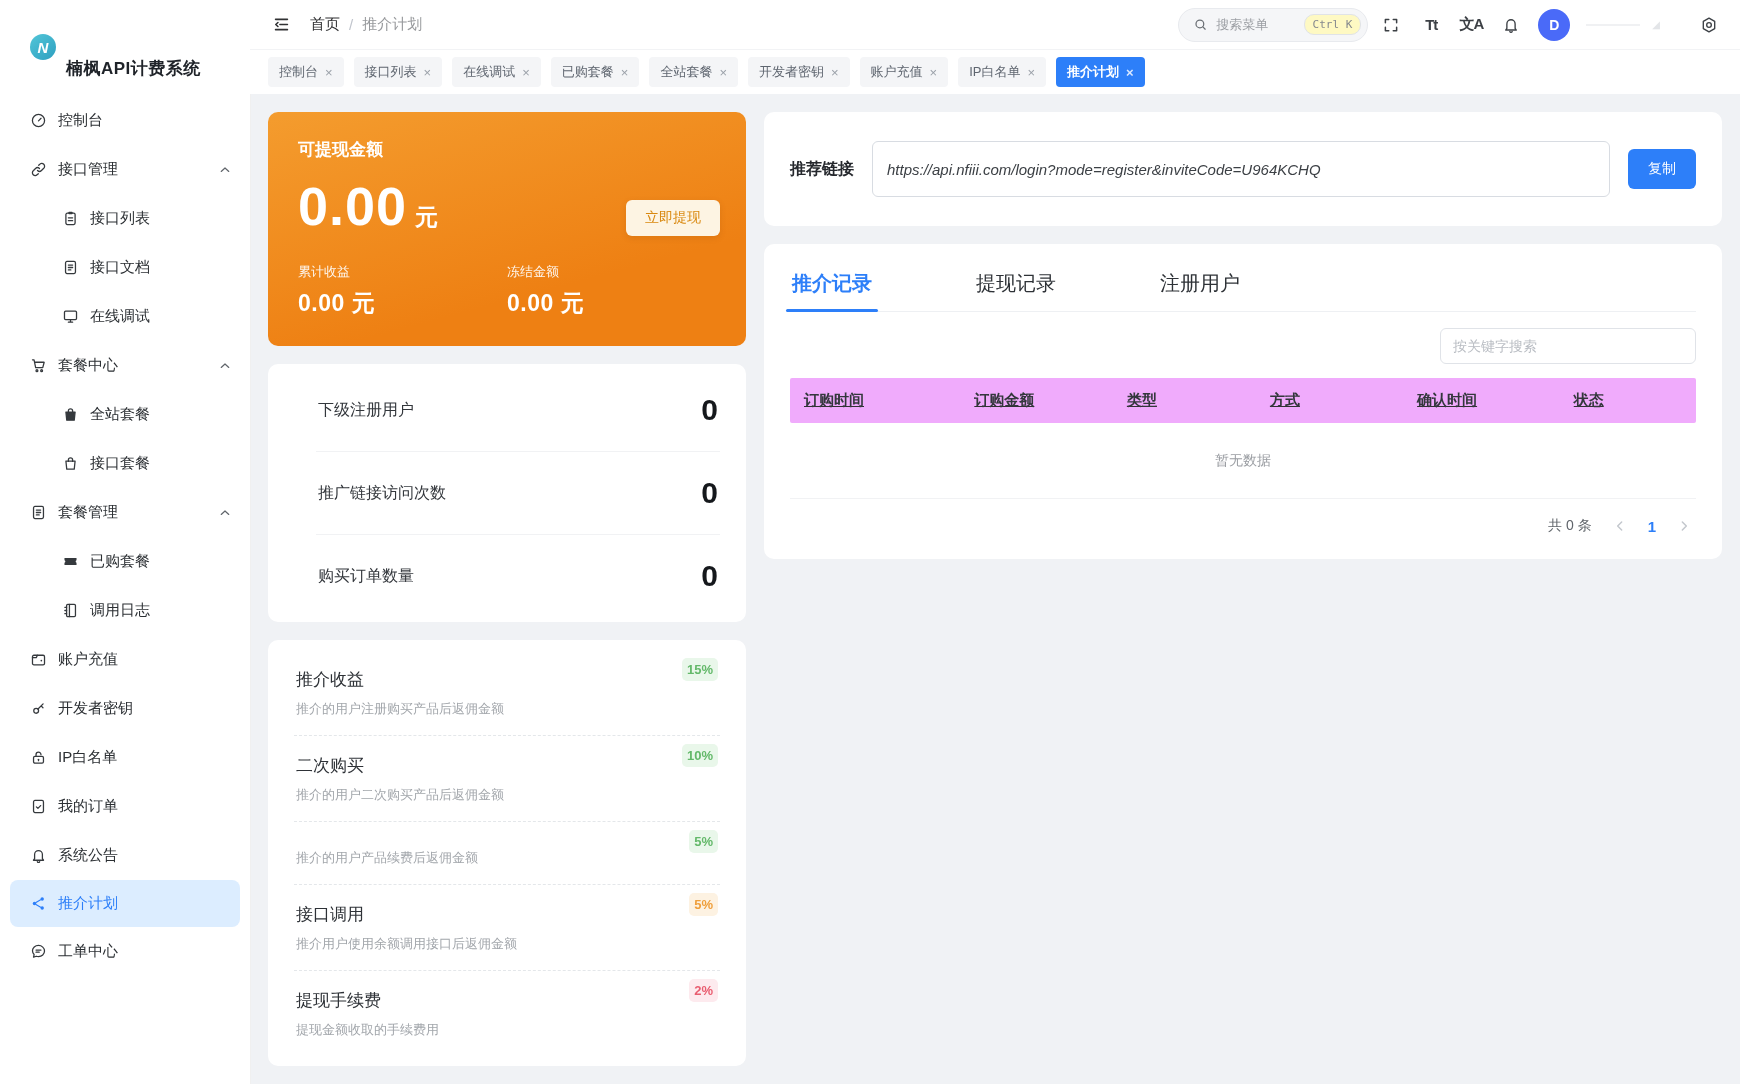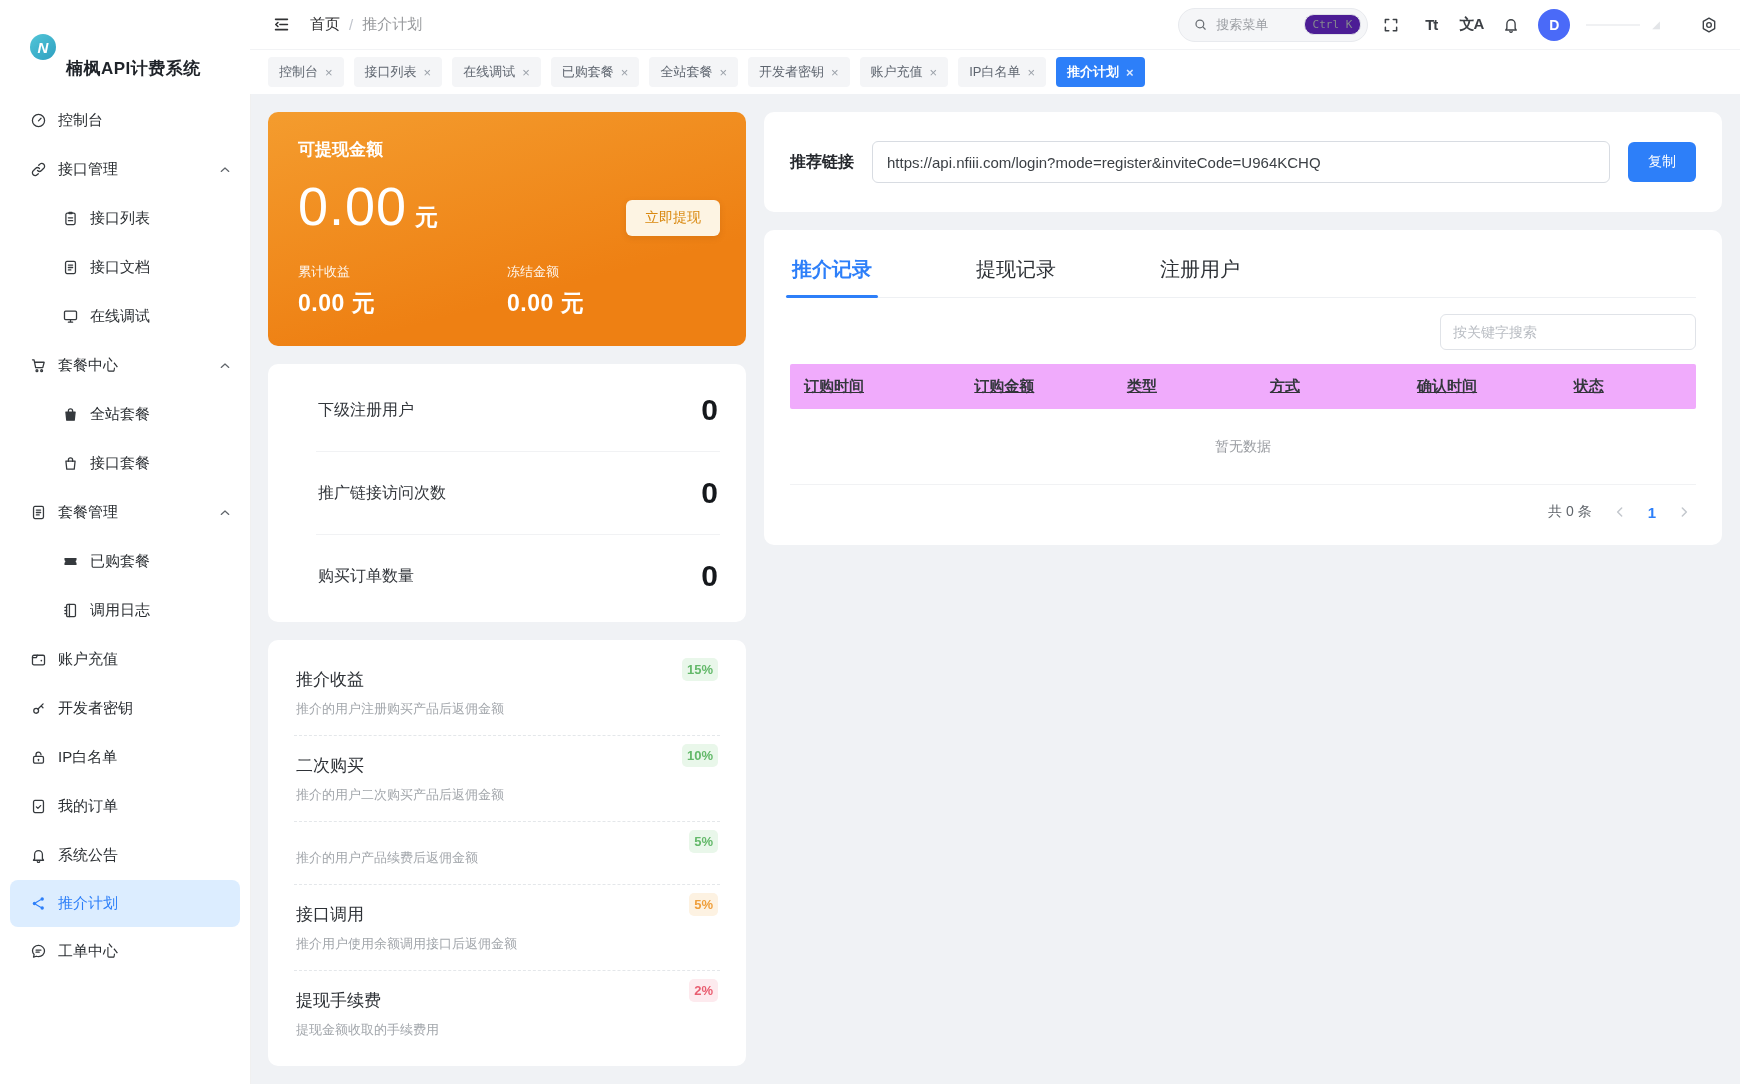--- a/index.html
+++ b/index.html
@@ -25,21 +25,21 @@
   .topbar { height:50px; background:#fff; display:flex; align-items:center; padding:0 14px 0 18px; border-bottom:1px solid #f2f3f5; }
   .collapse-btn { width:26px; height:26px; display:flex; align-items:center; justify-content:center; color:#303133; cursor:pointer; }
   .crumbs { display:flex; align-items:center; gap:9px; margin-left:16px; font-size:15px; }
   .crumb-home { color:#303133; }
   .crumb-sep { color:#c0c4cc; }
   .crumb-cur { color:#97999c; }
   .topbar-right { margin-left:auto; display:flex; align-items:center; gap:6px; }
   .search-pill { display:flex; align-items:center; gap:8px; background:#f5f6f8; border:1px solid #e8eaee; border-radius:17px; height:34px; padding:0 6px 0 14px; width:190px; cursor:pointer; }
   .search-pill .mag { width:15px; height:15px; color:#6b7075; flex:none; }
   .search-pill .ph { font-size:13px; color:#9b9ea3; flex:1; }
-  .kbd { font-family:"DejaVu Sans Mono",monospace; font-size:11px; color:#85898e; border:1px solid #e0e3e7; background:#4c1d95; border-radius:10px; padding:3px 8px; }
+  .kbd { font-family:"DejaVu Sans Mono",monospace; font-size:11px; color:#85898e; border:1px solid #e0e3e7; background:#fef9c3; border-radius:10px; padding:3px 8px; }
   .tool { width:34px; height:34px; display:flex; align-items:center; justify-content:center; color:#3c4045; cursor:pointer; border-radius:6px; }
   .tool svg { width:18px; height:18px; }
   .icon-text { font-size:15px; font-weight:bold; color:#3c4045; letter-spacing:-1px; }
   .avatar { width:32px; height:32px; border-radius:50%; background:#4a6af8; color:#fff; font-size:14px; font-weight:bold; display:flex; align-items:center; justify-content:center; margin:0 4px; cursor:pointer; }
   .user-dash { width:54px; height:0; border-top:2px solid #f0f1f3; margin:0 6px; }
   .caret-micro { color:#e3e5e8; font-size:10px; margin-right:26px; }
 
   
   .tabbar { height:44px; background:#fff; display:flex; align-items:center; gap:10px; padding:0 18px; }
   .tag { display:flex; align-items:center; gap:7px; height:30px; padding:0 11px; background:#f4f5f7; border-radius:4px; font-size:13px; color:#5f6670; cursor:pointer; white-space:nowrap; }
@@ -51,21 +51,21 @@
   
   .content { flex:1; display:flex; gap:18px; padding:18px; overflow:hidden; }
   .col-left { width:478px; flex:none; display:flex; flex-direction:column; gap:18px; }
   .col-right { flex:1; display:flex; flex-direction:column; gap:18px; min-width:0; }
   .card { background:#fff; border-radius:10px; }
 
   
   .wallet-card { height:234px; border-radius:10px; background:linear-gradient(165deg,#f49c2e 0%,#ee8013 70%); color:#fff; padding:26px 30px 24px; position:relative; }
   .wallet-title { font-size:17px; font-weight:bold; }
   .amount-row { display:flex; align-items:baseline; margin-top:14px; }
-  .amount-big { font-size:54px; font-weight:400; letter-spacing:1px; }
+  .amount-big { font-size:54px; font-weight:700; letter-spacing:1px; }
   .amount-unit { font-size:23px; font-weight:700; margin-left:8px; }
   .withdraw-btn { position:absolute; right:26px; top:88px; background:#fdf4e3; color:#d9880f; font-size:14px; padding:9px 19px; border-radius:6px; border:none; cursor:pointer; font-family:inherit; box-shadow:0 2px 6px rgba(120,60,0,.15); }
   .wallet-stats { display:flex; margin-top:26px; }
   .wallet-stat { flex:1; }
   .ws-label { font-size:13px; color:rgba(255,255,255,.92); }
   .ws-value { font-size:23px; font-weight:800; margin-top:7px; letter-spacing:.5px; }
 
   
   .counters-card { padding:5px 26px; }
   .counter-row { display:flex; align-items:center; justify-content:space-between; padding:24px 2px; border-bottom:1px solid #f1f2f4;margin-left:22px; }
@@ -80,21 +80,21 @@
   .comm-title { font-size:17px; color:#2e3237; }
   .comm-desc { font-size:13px; color:#a2a6ab; margin-top:9px; }
   .badge { position:absolute; right:2px; top:8px; font-size:13px; font-weight:bold; padding:4px 5px; border-radius:5px; }
   .badge-green { background:#e9f7ea; color:#64b96a; }
   .badge-orange { background:#fdf2e2; color:#ef9f3c; }
   .badge-red { background:#fdeaee; color:#e95d70; }
 
   
   .referral-card { padding:29px 26px; display:flex; align-items:center; gap:18px; }
   .ref-label { font-size:16px; font-weight:bold; color:#25282d; white-space:nowrap; }
-  .ref-input { flex:1; height:42px; border:1px solid #d8dce2; border-radius:6px; padding:0 14px; font-size:15px; color:#3c4045; font-family:inherit; background:#fff; outline:none; min-width:0; }
+  .ref-input { flex:1; height:56px; border:1px solid #d8dce2; border-radius:6px; padding:0 14px; font-size:15px; color:#3c4045; font-family:inherit; background:#fff; outline:none; min-width:0;font-style:italic; }
   .copy-btn { background:#2d7ff9; color:#fff; border:none; border-radius:6px; font-size:14px; padding:11px 20px; cursor:pointer; font-family:inherit; }
 
   
   .records-card { padding:18px 26px 16px; }
   .rec-tabs { display:flex; gap:100px; border-bottom:1px solid #eef0f3; }
   .rec-tab { font-size:20px; color:#2e3237; padding:8px 2px 14px; cursor:pointer; position:relative; }
   .rec-tab.active { color:#2d7ff9; font-weight:bold; }
   .rec-tab.active::after { content:""; position:absolute; left:-4px; right:-4px; bottom:-1px; height:3px; background:#2d7ff9; border-radius:2px; }
   .rec-search-row { display:flex; justify-content:flex-end; margin:16px 0 14px; }
   .rec-search { width:256px; height:36px; border:1px solid #e0e3e8; border-radius:6px; padding:0 12px; font-size:14px; color:#3c4045; font-family:inherit; outline:none; }

